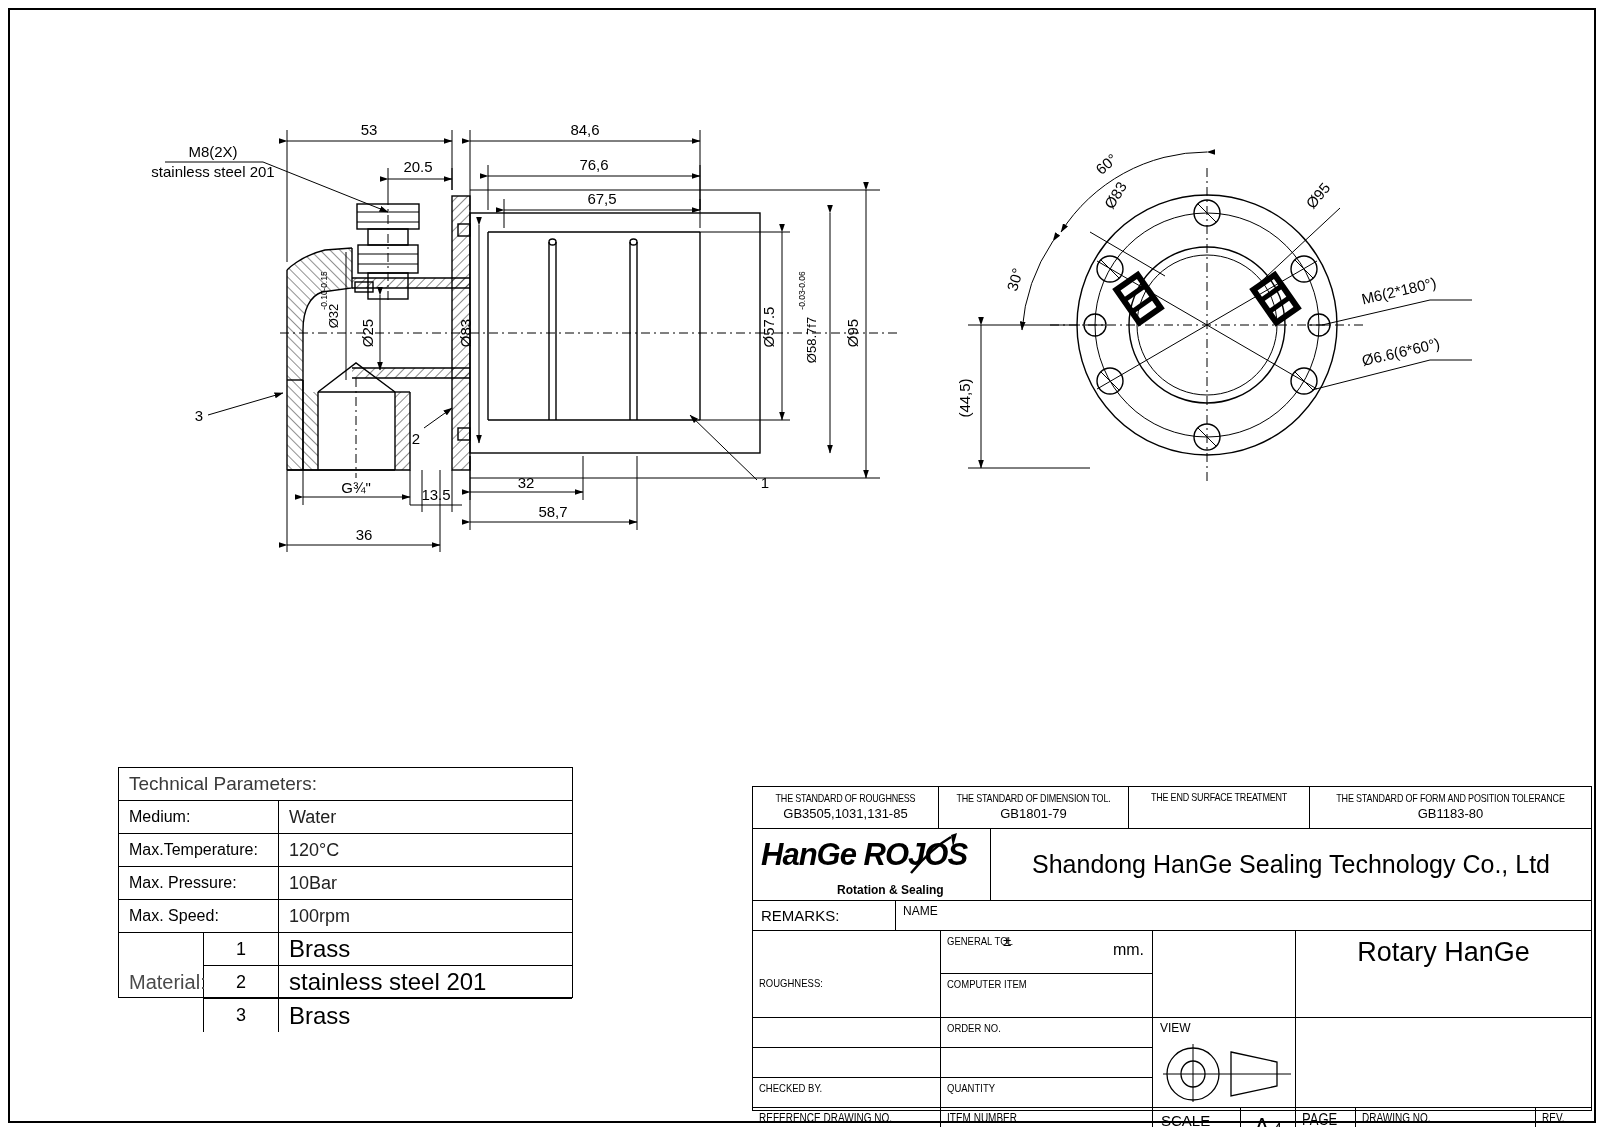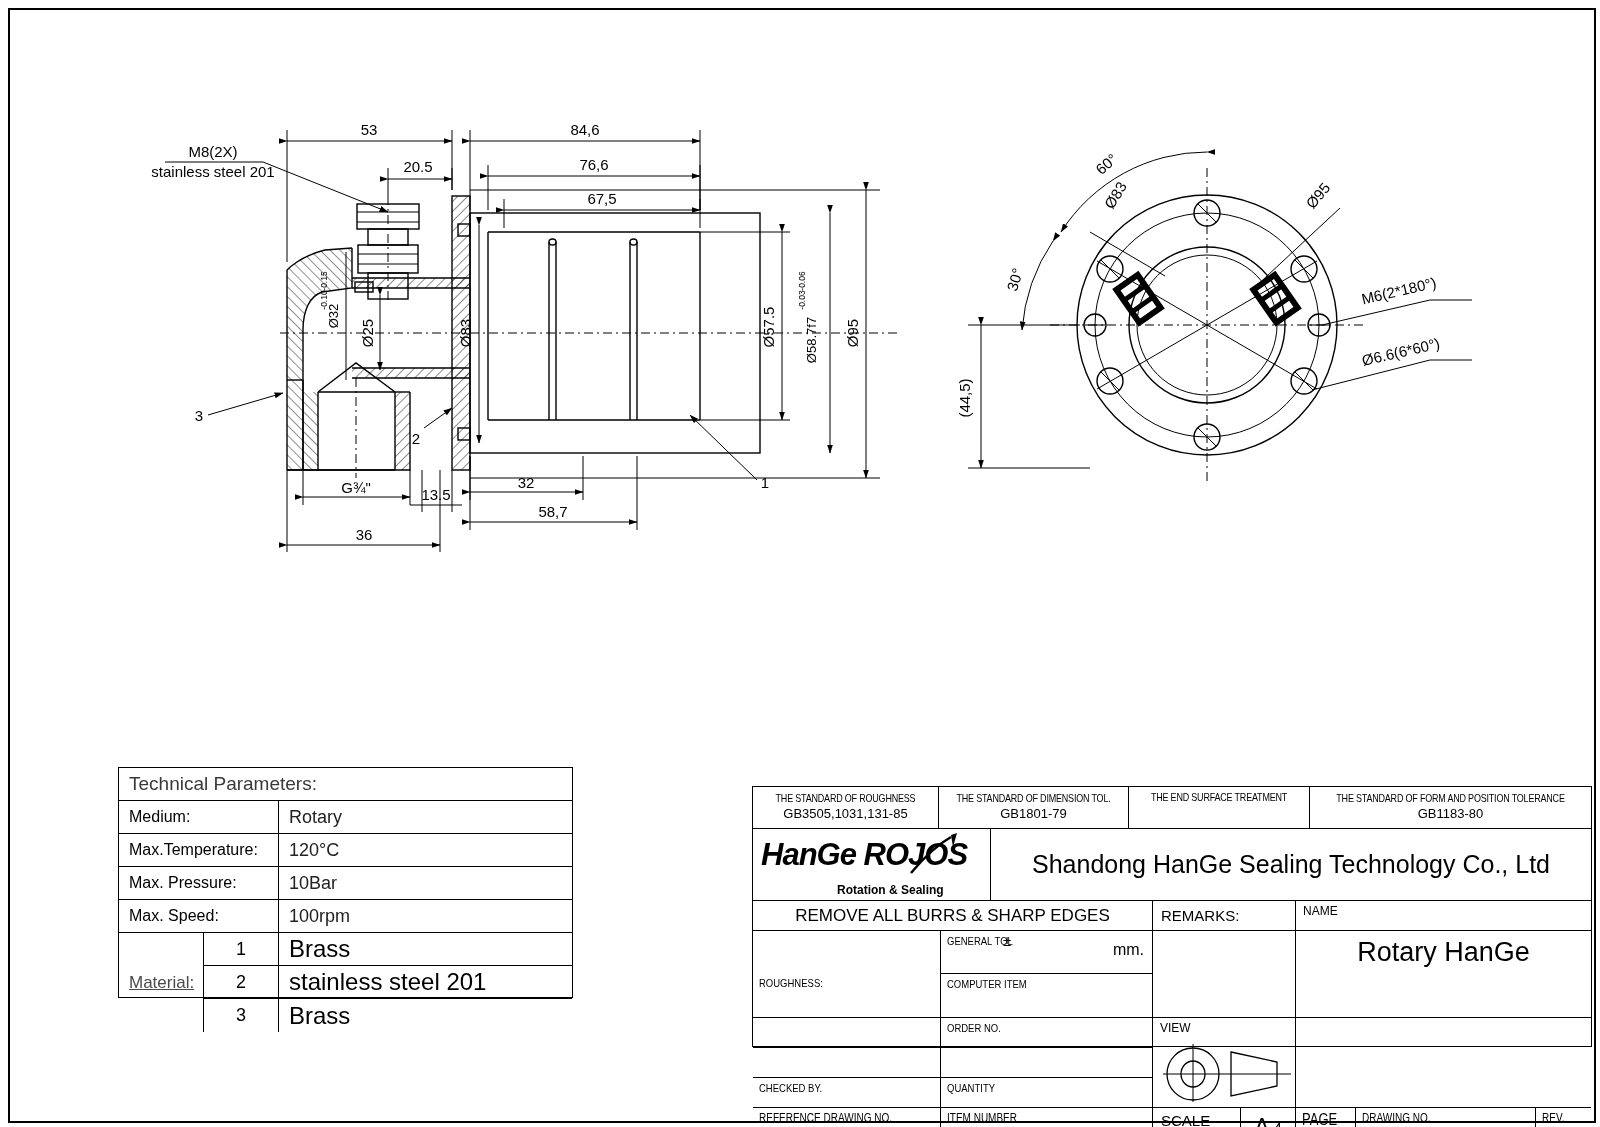--- a/index.html
+++ b/index.html
@@ -16,29 +16,29 @@
   .dimS{font-size:13px;}
   .tiny{font-size:8.5px;}
   
   #tparams{position:absolute;left:118px;top:767px;width:455px;height:231px;border:1.6px solid #000;box-sizing:border-box;}
   #tparams .r{display:flex;border-bottom:1.2px solid #000;box-sizing:border-box;}
   #tparams .r:last-child{border-bottom:none;}
   #tparams .h{height:33px;align-items:center;padding-left:10px;font-size:19px;color:#3a3a3a;}
   #tparams .c1{width:160px;border-right:1.2px solid #000;display:flex;align-items:center;padding-left:10px;box-sizing:border-box;font-size:16px;color:#000000;}
   #tparams .c2{flex:1;display:flex;align-items:center;padding-left:10px;box-sizing:border-box;font-size:18px;color:#222;}
   #tparams .rowh{height:33px;}
-  #tparams .matlbl{width:85px;border-right:1.2px solid #000;display:flex;align-items:center;padding-left:10px;box-sizing:border-box;font-size:17px;color:#4a4a4a;text-decoration:underline;}
+  #tparams .matlbl{width:85px;border-right:1.2px solid #000;display:flex;align-items:center;padding-left:10px;box-sizing:border-box;font-size:20px;color:#4a4a4a;}
   #tparams .matno{width:75px;border-right:1.2px solid #000;display:flex;align-items:center;justify-content:center;box-sizing:border-box;font-size:18px;}
   #tparams .matval{flex:1;display:flex;align-items:center;padding-left:10px;box-sizing:border-box;font-size:24px;}
   #matwrap{display:flex;height:99px;}
   #matrows{flex:1;display:flex;flex-direction:column;}
   #matrows .mr{display:flex;height:33px;border-bottom:1.2px solid #000;box-sizing:border-box;}
   #matrows .mr:last-child{border-bottom:none;}
   
-  #tblock{position:absolute;left:752px;top:786px;width:840px;height:261px;box-sizing:border-box;border:1.6px solid #000;}
+  #tblock{position:absolute;left:752px;top:786px;width:840px;height:325px;box-sizing:border-box;border:1.6px solid #000;}
   .tbrow{display:flex;box-sizing:border-box;}
   .cellb{border-right:1.2px solid #000;box-sizing:border-box;}
   .stdrow{height:42px;border-bottom:1.4px solid #000;}
   .stdcell{display:flex;flex-direction:column;align-items:center;justify-content:center;box-sizing:border-box;}
   .stdcell .t1{font-size:9px;letter-spacing:-0.2px;transform:scaleY(1.15);}
   .stdcell .t2{font-size:13px;margin-top:2px;}
   .logorow{height:72px;border-bottom:1.4px solid #000;display:flex;}
   .logocell{width:238px;border-right:1.2px solid #000;box-sizing:border-box;position:relative;}
   .logotxt{position:absolute;left:8px;top:8px;font-size:31px;font-weight:bold;font-style:italic;letter-spacing:-1px;}
   .logosub{position:absolute;left:84px;bottom:3px;font-size:12px;font-weight:bold;}
@@ -364,21 +364,21 @@
         <text class="txt dim" x="1402" y="357" text-anchor="middle" transform="rotate(-13,1402,357)">Ø6.6(6*60°)</text>
       </g>
     </g>
   </svg>
 
   <div id="tparams">
     <div class="r h">Technical Parameters:</div>
 
     <div class="r rowh">
       <div class="c1">Medium:</div>
-      <div class="c2">Rotary</div>
+      <div class="c2">Water</div>
     </div>
     <div class="r rowh">
       <div class="c1">Max.Temperature:</div>
       <div class="c2">120°C</div>
     </div>
     <div class="r rowh">
       <div class="c1">Max. Pressure:</div>
       <div class="c2">10Bar</div>
     </div>
     <div class="r rowh">
@@ -432,21 +432,20 @@
         <svg style="position:absolute;left:150px;top:2px;width:60px;height:46px">
           <path d="M8,42 C18,30 34,14 48,6" stroke="#000" stroke-width="2.5" fill="none"></path>
           <polygon points="48,4 54,2 50,16" fill="#000"></polygon>
         </svg>
         <div class="logosub">Rotation &amp; Sealing</div>
       </div>
       <div class="compcell">Shandong HanGe Sealing Technology Co., Ltd</div>
     </div>
 
     <div class="tbrow burrrow">
-      <div class="burrcell">REMOVE ALL BURRS &amp; SHARP EDGES</div>
       <div class="remcell" style="border-right:1.2px solid #000">REMARKS:</div>
       <div class="namecell">
         <div class="lbl">NAME</div>
       </div>
     </div>
 
     <div class="tbrow midrow" style="height:86px">
       <div class="leftgrp">
         <div class="roughcell">
           <div class="rlbl" style="top:46px">ROUGHNESS:</div>

